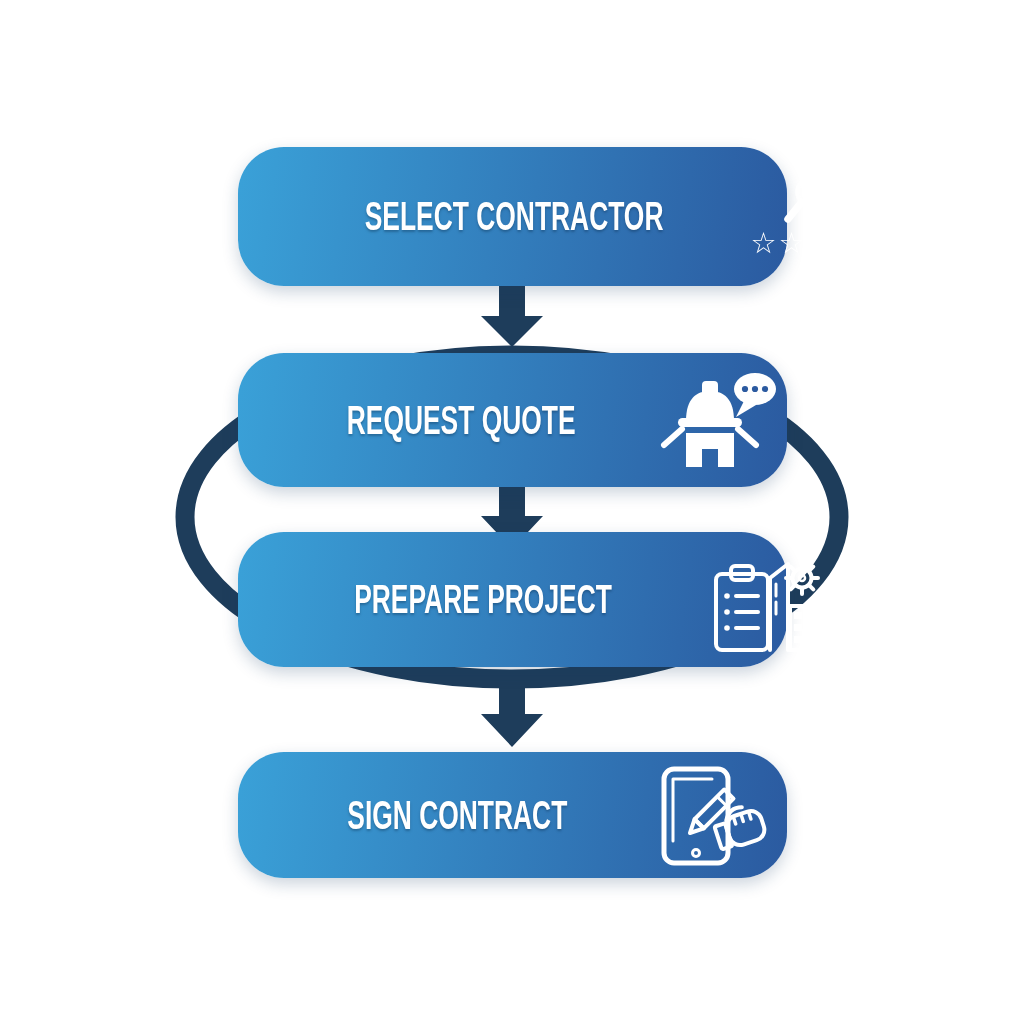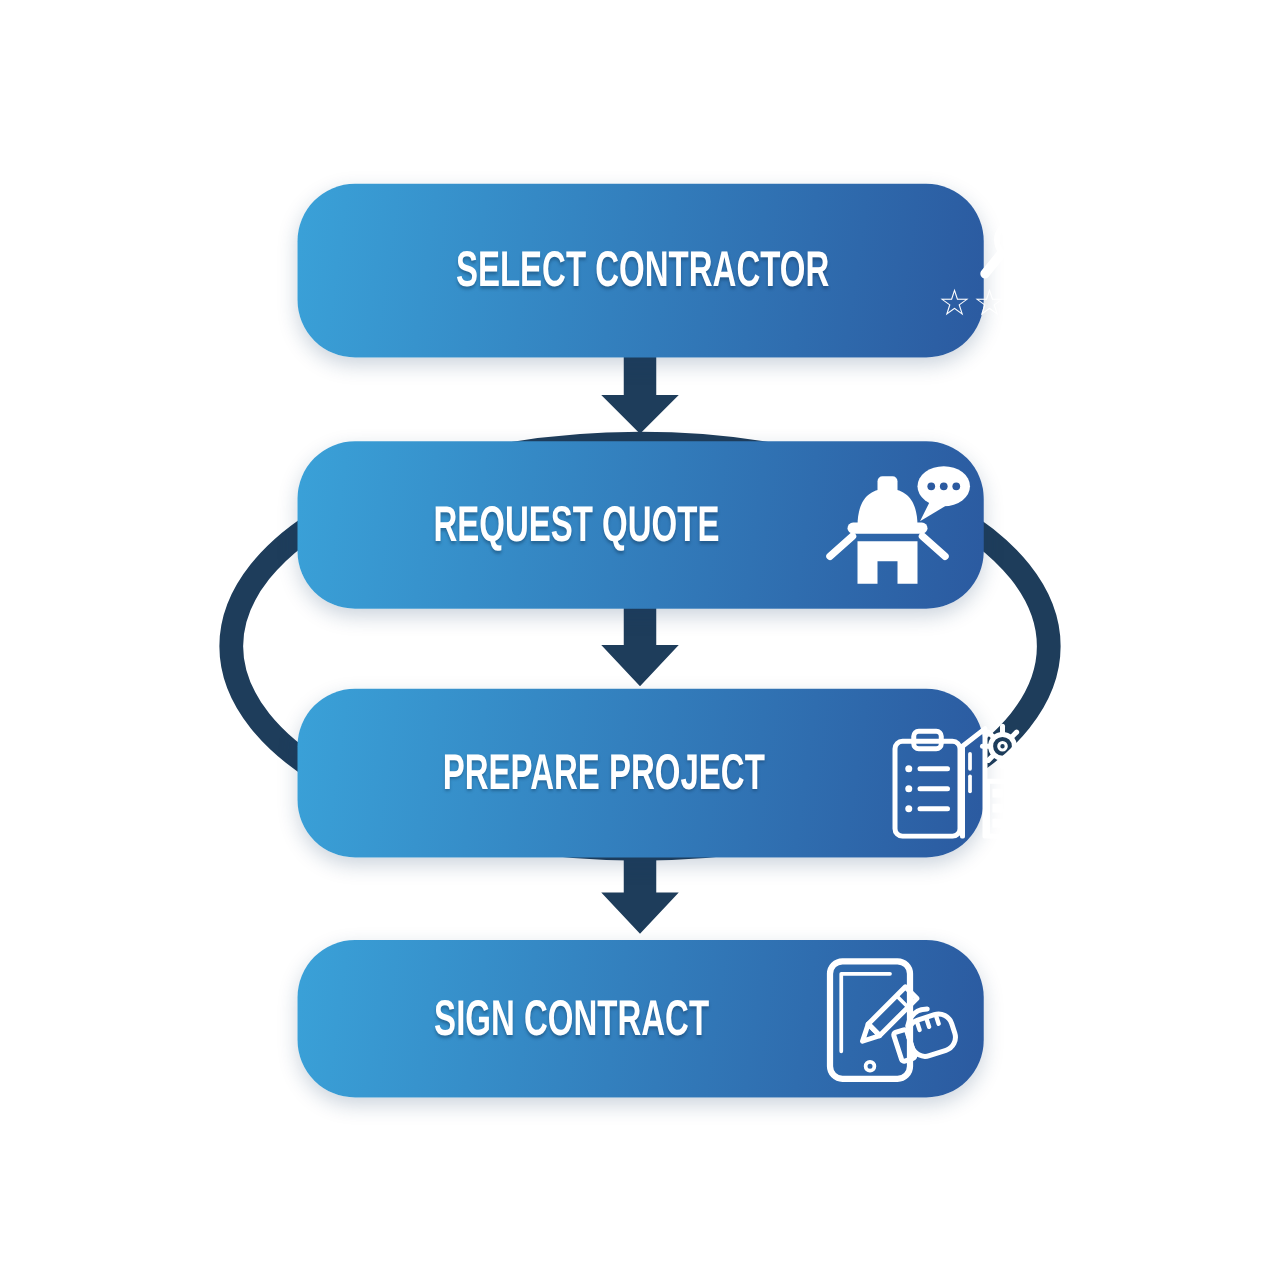--- a/index.html
+++ b/index.html
@@ -7,21 +7,21 @@
           font-family:"Liberation Sans", sans-serif;}
   .layer{position:absolute;left:0;top:0;width:1024px;height:1024px;}
   .ring{fill:none;stroke:var(--connector-navy,#1E3D5B);stroke-width:19;}
   .arrow{fill:var(--connector-navy,#1E3D5B);}
   .step{position:absolute;left:238px;width:549px;border-radius:46px;
         background:linear-gradient(98deg,var(--box-gradient-start,#3AA1D8) 0%,var(--box-gradient-end,#2B5AA0) 100%);
         box-shadow:0 6px 16px rgba(23,58,98,0.22);
         display:flex;align-items:center;}
   .s1{top:147px;height:139px;}
   .s2{top:353px;height:134px;}
-  .s3{top:551px;height:135px;gap:22px;}
+  .s3{top:532px;height:135px;gap:22px;}
   .s4{top:752px;height:126px;}
   .label{flex:1;padding-left:60px;text-align:center;white-space:nowrap;
          color:var(--text-white,#ffffff);font-weight:700;font-size:40px;letter-spacing:0px;
          transform:scaleX(0.66);transform-origin:center;
          text-shadow:0 2px 3px rgba(10,40,70,0.35);}
   .iconbox{width:150px;display:flex;flex-direction:column;align-items:center;justify-content:center;gap:4px;}
   .stars{color:var(--text-white,#ffffff);font-size:29px;line-height:1;letter-spacing:2px;}
   .ic{display:block;}
   .ln{stroke:#ffffff;fill:none;stroke-linecap:round;stroke-linejoin:round;}
   .fl{fill:#ffffff;stroke:none;}

